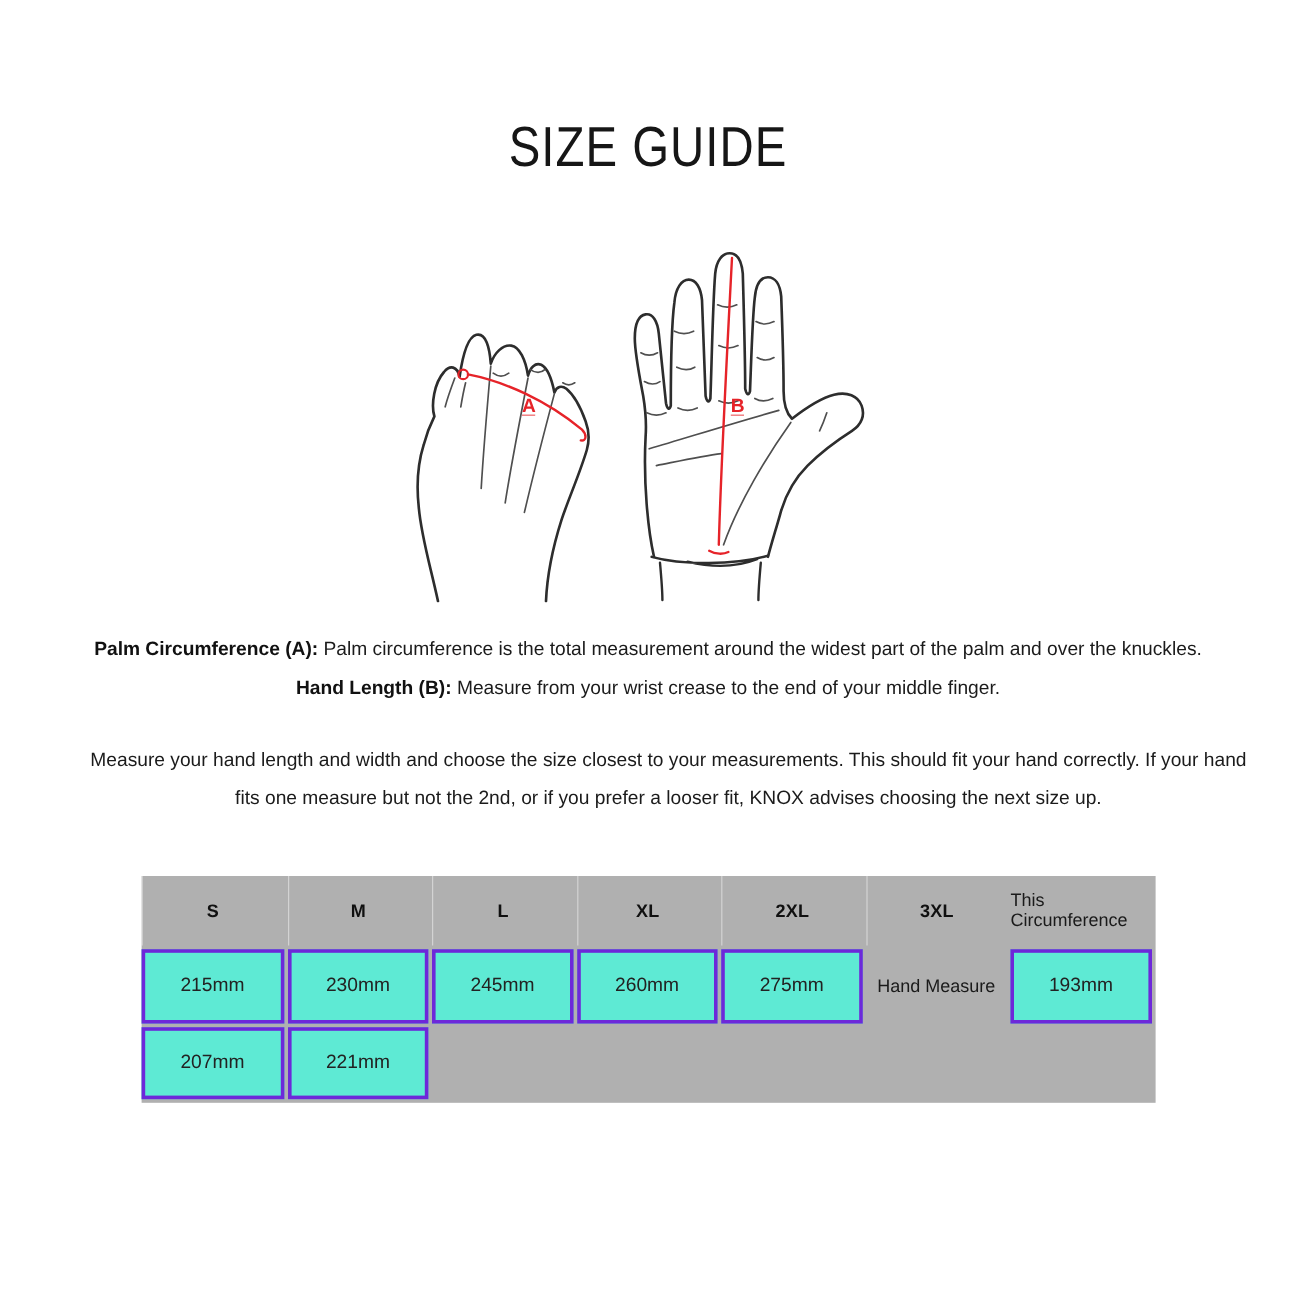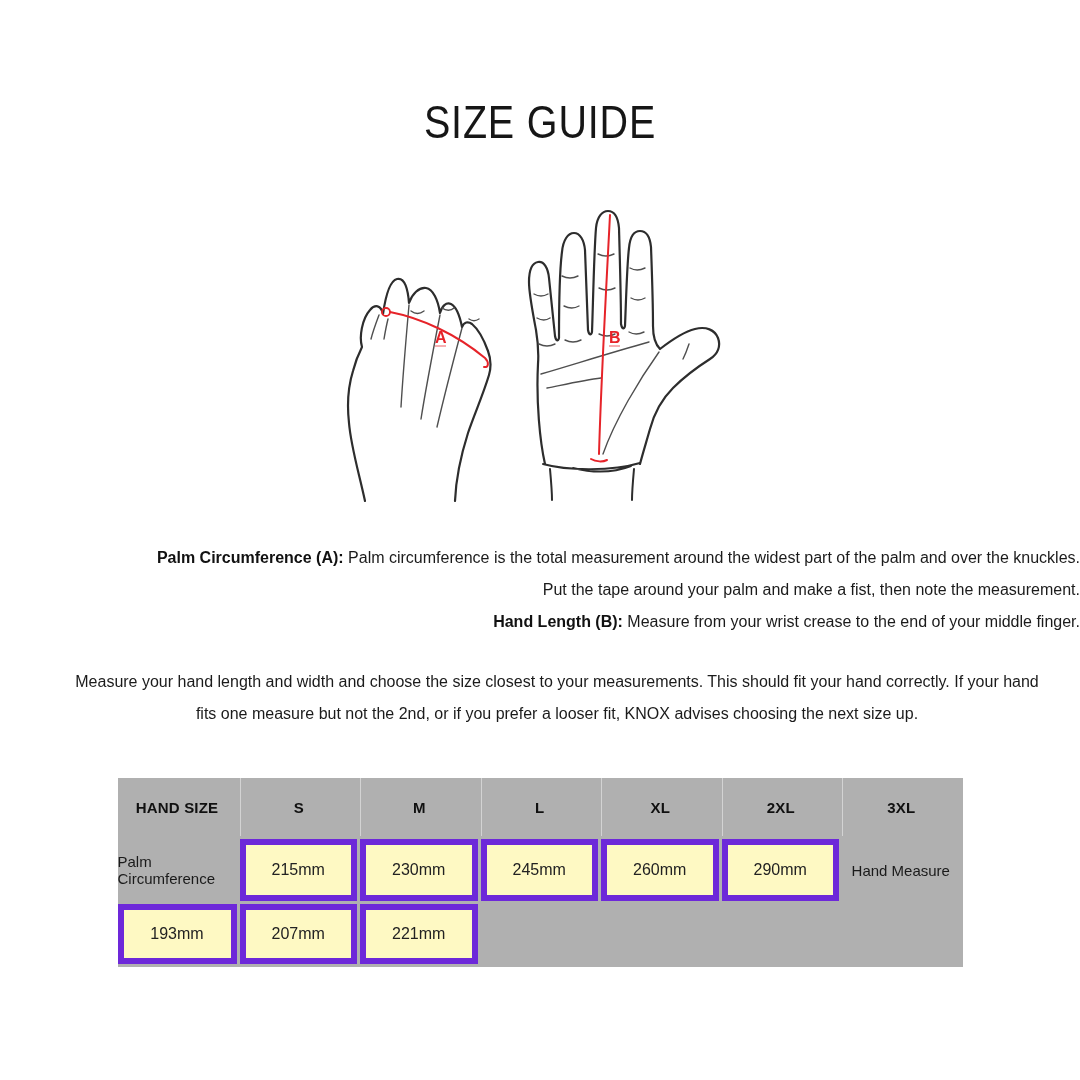--- a/index.html
+++ b/index.html
@@ -29,40 +29,40 @@
     font-size:16px;font-weight:bold;fill:#e62329;
   }
 
   
   .copy{text-align:center;}
   .copy p{
     margin:0;white-space:nowrap;
     font-size:16px;line-height:32px;color:#1b1b1b;
   }
   .copy strong{font-weight:bold;color:#111;}
-  .copy-1{margin-top:40px;text-align:right;}
+  .copy-1{margin-top:24px;}
   .copy-2{margin-top:28px;margin-left:34px;}
 
   
   .size-table{
     width:845px;margin:48px auto 0;
     background:#b0b0b0;
     display:grid;
     grid-template-columns:119px repeat(6,1fr);
     grid-template-rows:58px 62px 60px;
     gap:3px;
     padding:0 3px 3px 0;
     box-sizing:border-box;
   }
   .cell{display:flex;align-items:center;justify-content:center;}
   .th{font-weight:bold;font-size:15px;color:#101010;letter-spacing:.2px;}
   .th.sep{border-left:1px solid rgba(255,255,255,.45);}
   .row-label{font-size:15px;color:#1a1a1a;}
   .val{
-    background:#fef9c3;border:6px solid #6d28d9;
+    background:#5eead4;border:3px solid #6d28d9;
     font-size:16px;color:#222222;
   }
 </style>
 </head>
 <body>
 
 <div class="page">
 
   <h1 class="title">SIZE GUIDE</h1>
 
@@ -122,46 +122,44 @@
       <path d="M78 257 C83 260 90 260 94 258" fill="none" stroke="#e62329" stroke-width="2" stroke-linecap="round"></path>
       <text class="meas-label" x="96" y="141">B</text>
       <line x1="96" y1="144" x2="107" y2="144" stroke="#e62329" stroke-width="1.2" opacity="0.6"></line>
     </svg>
   </div>
 
   <div class="copy copy-1">
     <p>
       <strong>Palm Circumference (A):</strong><span> Palm circumference is the total measurement around the widest part of the palm and over the knuckles.</span>
     </p>
-    <p>Put the tape around your palm and make a fist, then note the measurement.</p>
     <p>
       <strong>Hand Length (B):</strong><span> Measure from your wrist crease to the end of your middle finger.</span>
     </p>
   </div>
 
   <div class="copy copy-2">
     <p>Measure your hand length and width and choose the size closest to your measurements. This should fit your hand correctly. If your hand</p>
     <p>fits one measure but not the 2nd, or if you prefer a looser fit, KNOX advises choosing the next size up.</p>
   </div>
 
   <div class="size-table">
-    <div class="cell th">HAND SIZE</div>
     <div class="cell th sep">S</div>
     <div class="cell th sep">M</div>
     <div class="cell th sep">L</div>
     <div class="cell th sep">XL</div>
     <div class="cell th sep">2XL</div>
     <div class="cell th sep">3XL</div>
 
-    <div class="cell row-label">Palm Circumference</div>
+    <div class="cell row-label">This Circumference</div>
     <div class="cell val">215mm</div>
     <div class="cell val">230mm</div>
     <div class="cell val">245mm</div>
     <div class="cell val">260mm</div>
-    <div class="cell val">290mm</div>
+    <div class="cell val">275mm</div>
 
     <div class="cell row-label">Hand Measure</div>
     <div class="cell val">193mm</div>
     <div class="cell val">207mm</div>
     <div class="cell val">221mm</div>
   </div>
 
 </div>
 
 </body></html>

